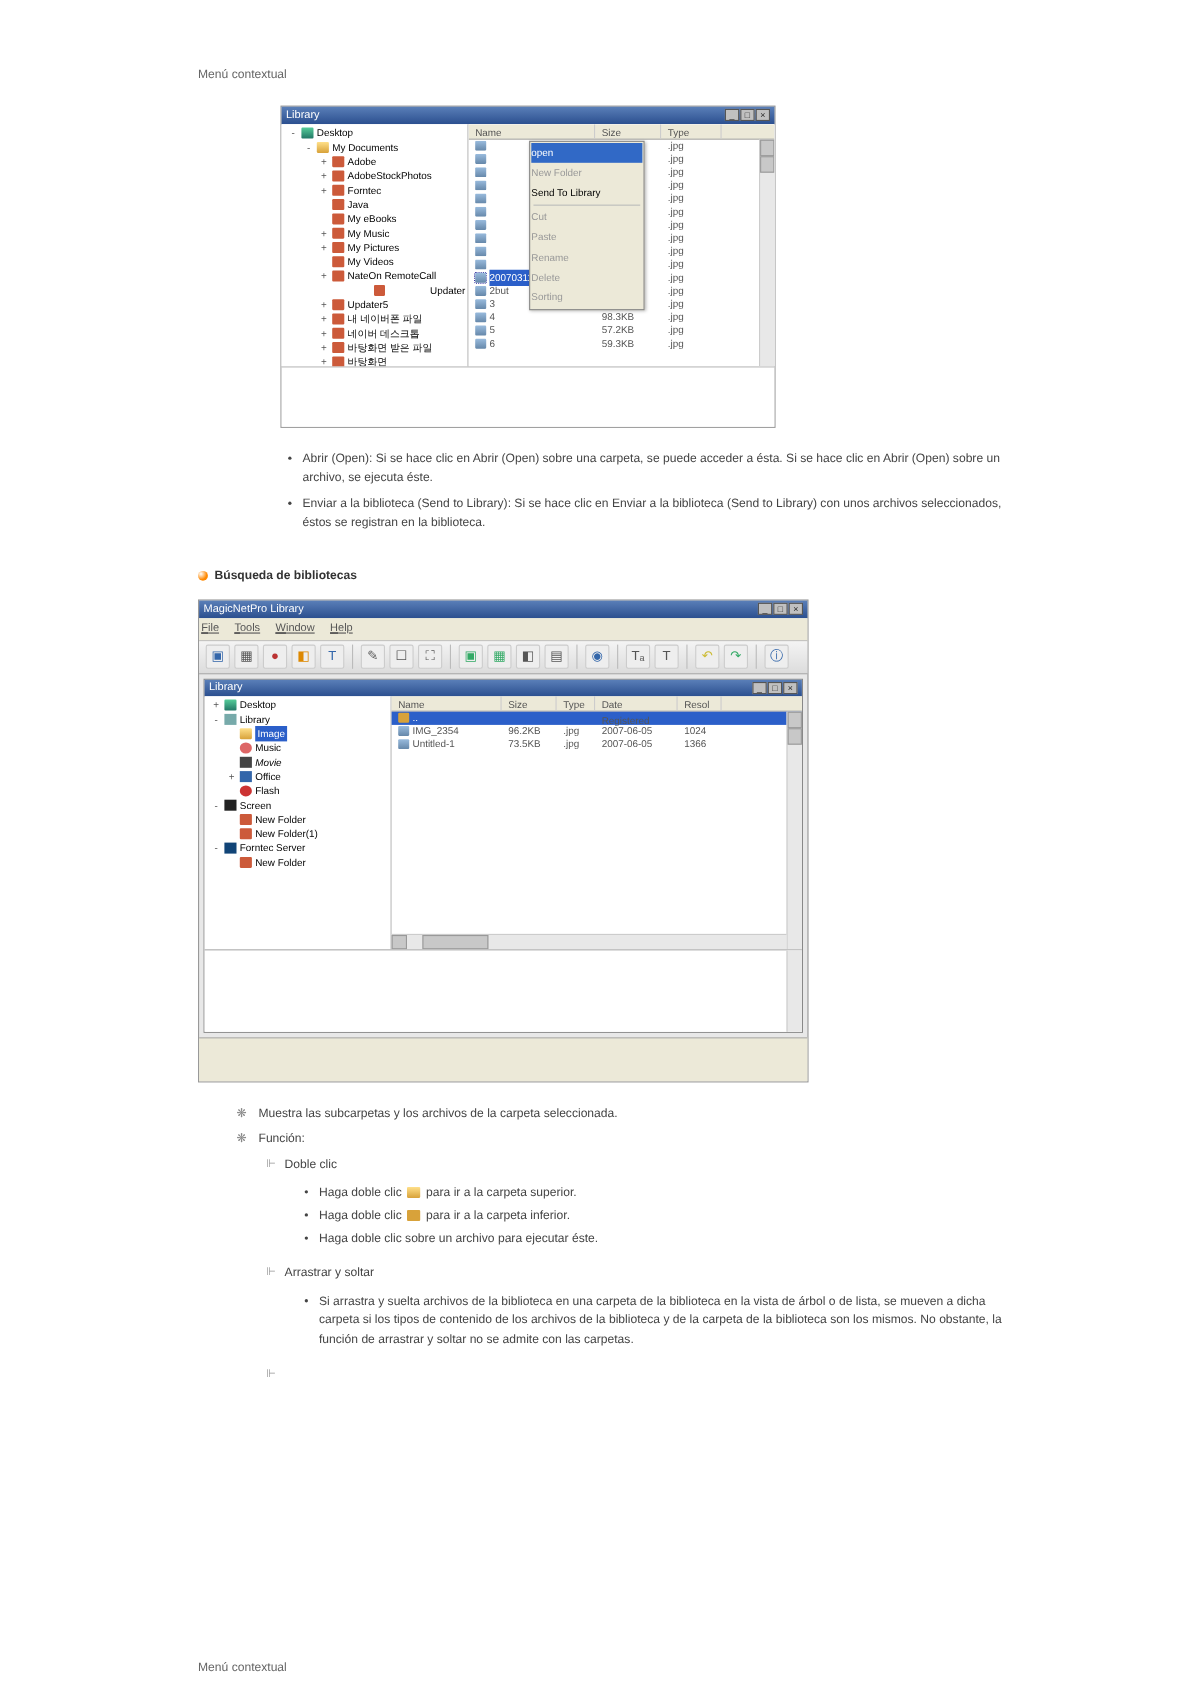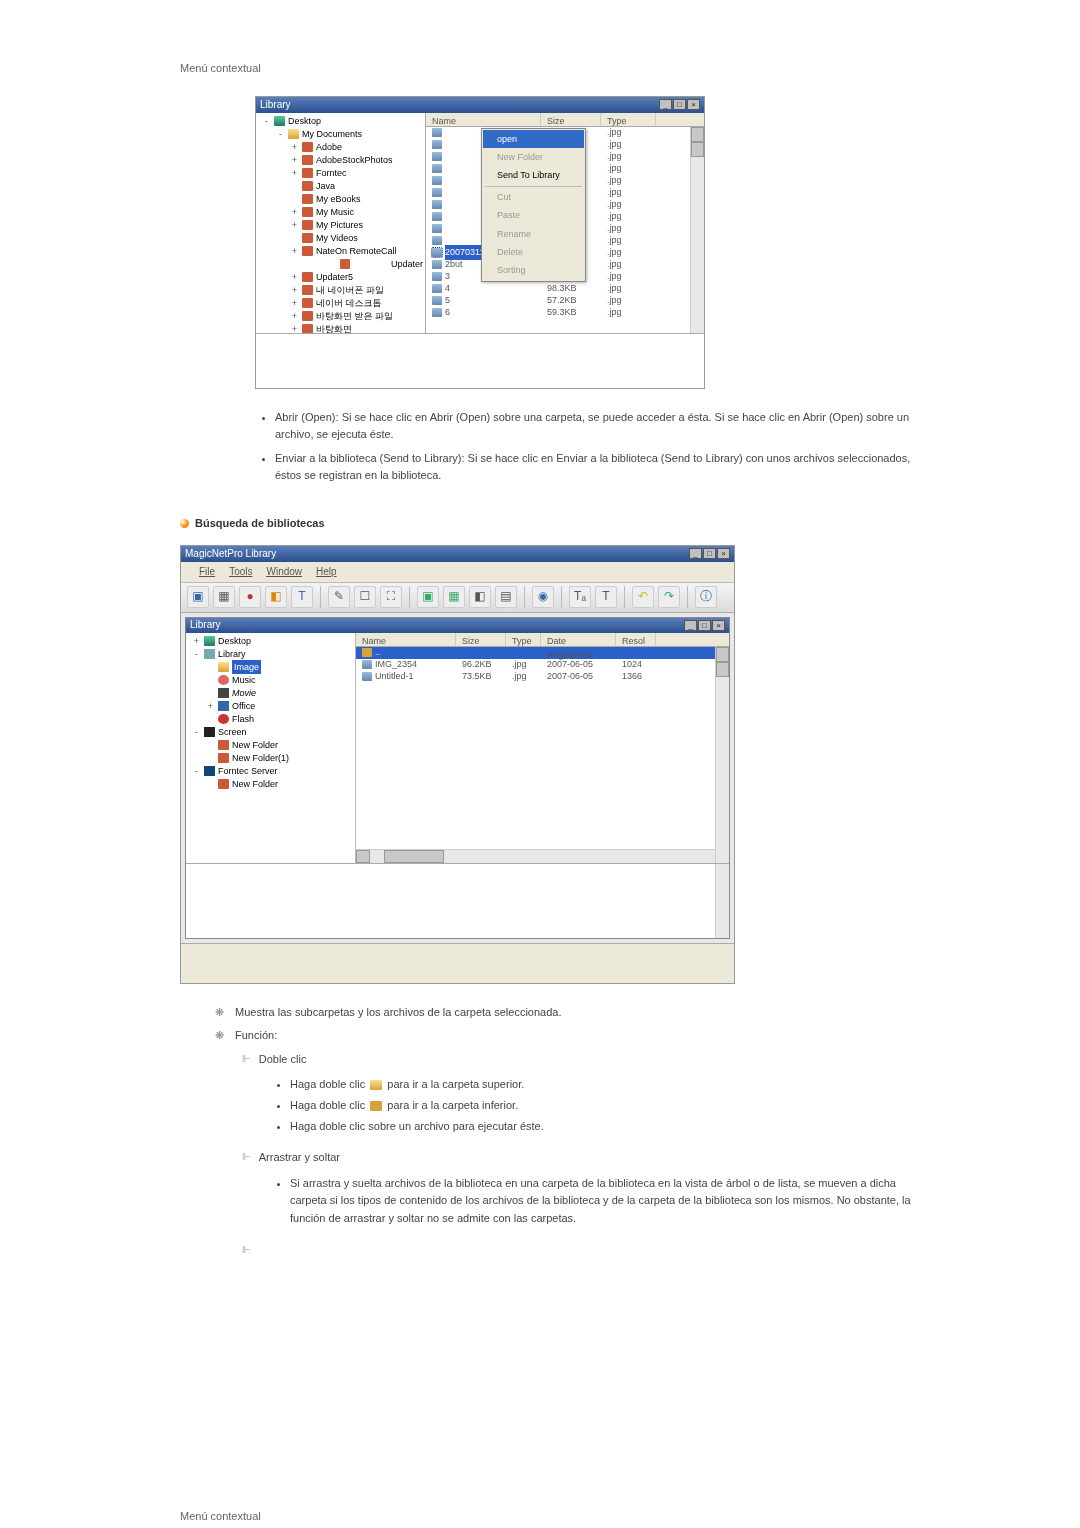--- a/index.html
+++ b/index.html
@@ -102,21 +102,21 @@
       position: absolute;
       top: 15px;
       left: 55px;
       background: #ece9d8;
       border: 1px solid #888;
       box-shadow: 1px 1px 3px rgba(0,0,0,.3);
       width: 105px;
       font-size: 9px;
       padding: 1px;
     }
-    .cm-item { padding: 2px 14px; color: #000; }
+    .cm-item { padding: 2px 0; color: #000; }
     .cm-item.disabled { color: #999; }
     .cm-item.hover { background: #3169c6; color: #fff; }
     .cm-sep { border-top: 1px solid #bbb; margin: 1px 2px; }
     .bottom-pane {
       height: 55px;
       background: #fff;
       border-top: 1px solid #aaa;
     }
     .scrollbar-v {
       position: absolute; right: 0; top: 14px; bottom: 0;
@@ -133,21 +133,21 @@
       font-weight: bold; color: #333; font-size: 11px;
       margin: 30px 0 12px 0;
     }
     .bullet-icon {
       width: 9px; height: 9px; border-radius: 50%;
       background: radial-gradient(circle at 30% 30%, #fff, #f80 60%);
       display: inline-block;
     }
     
     .screenshot2 { width: 555px; margin-left: 0; }
-    .app-menubar { background: #ece9d8; font-size: 10px; padding: 2px 18px; display: flex; gap: 14px; border-bottom: 1px solid #bbb; }
+    .app-menubar { background: #ece9d8; font-size: 10px; padding: 2px 2px; display: flex; gap: 14px; border-bottom: 1px solid #bbb; }
     .app-menubar span { text-decoration: underline; text-decoration-color: #555; }
     .app-menubar span::first-letter { text-decoration: underline; }
     .toolbar { background: linear-gradient(#f4f4f4, #dcdcdc); height: 30px; display: flex; align-items: center; gap: 4px; padding: 0 6px; border-bottom: 1px solid #aaa; }
     .tbtn { width: 22px; height: 22px; border: 1px solid #ccc; background: #eee; border-radius: 2px; display: flex; align-items: center; justify-content: center; font-size: 12px; color: #555; }
     .tbtn.red { color: #b33; }
     .tbtn.blue { color: #36a; }
     .tbtn.green { color: #3a6; }
     .tbtn.orange { color: #d80; }
     .tbtn.yellow { color: #cb3; }
     .toolbar .sep { width: 1px; height: 22px; background: #bbb; margin: 0 3px; }

